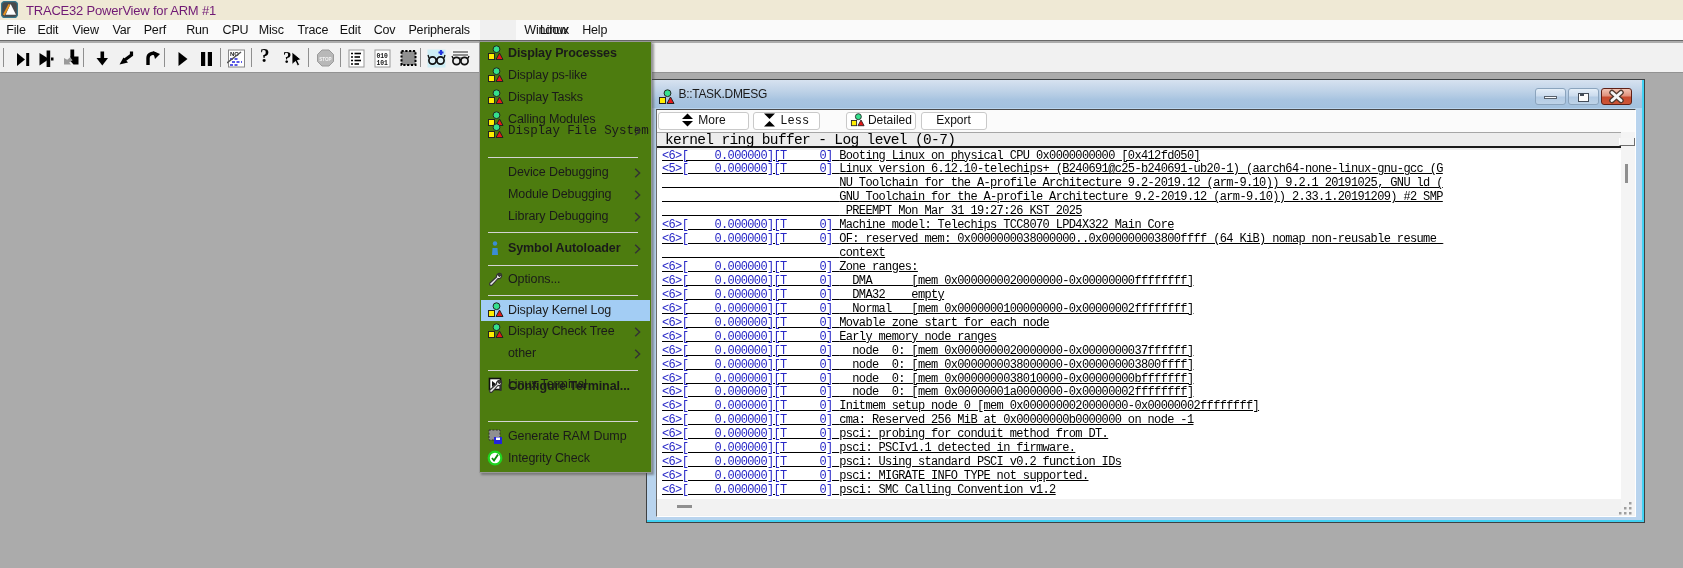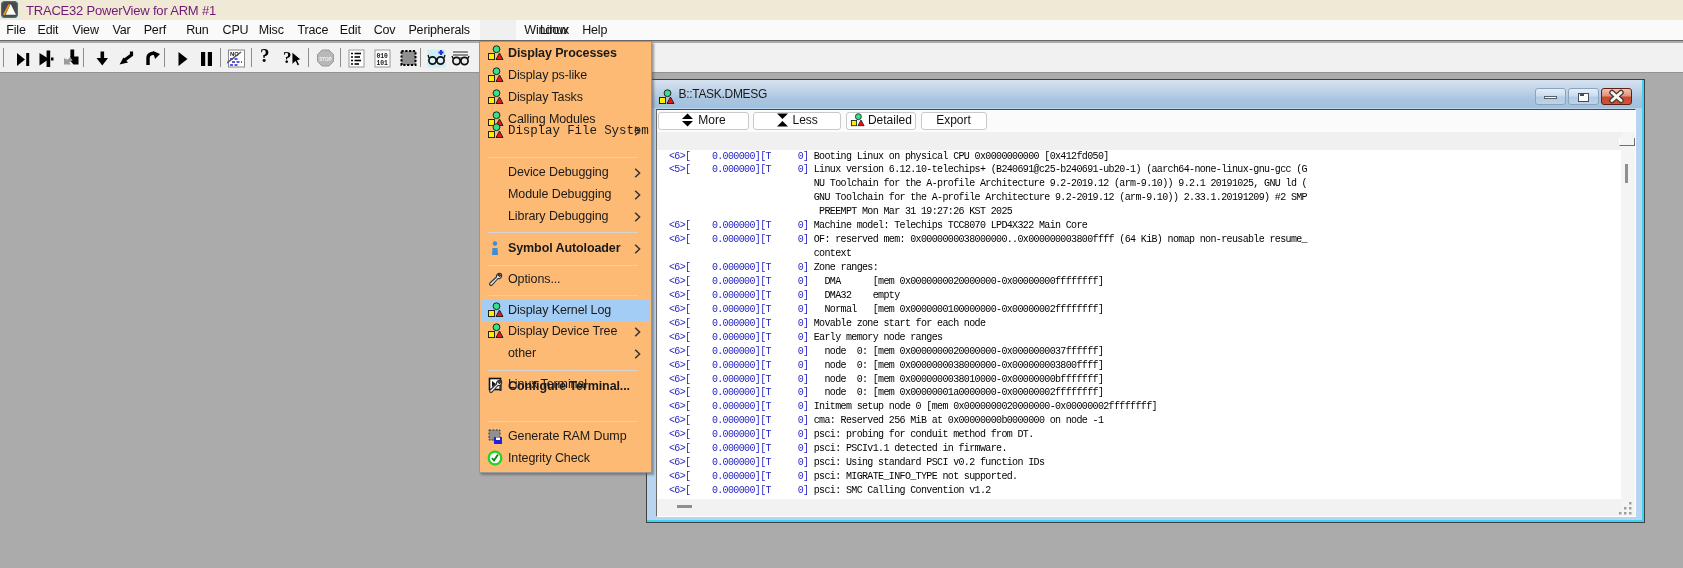--- a/index.html
+++ b/index.html
@@ -28,31 +28,31 @@
 #wtitletext { left:32px; top:7px; font-size:12px; color:#1a1a1a; letter-spacing:-0.3px; }
 .wbtn { position:absolute; top:8px; width:31px; height:17px; border-radius:3px; }
 .wbtn.min { left:888px; background:linear-gradient(180deg,#e4eef8 0%,#ccdcee 45%,#b3cbe4 55%,#bed3e8 100%); border:1px solid #8ba4bd; }
 .wbtn.max { left:921px; background:linear-gradient(180deg,#e4eef8 0%,#ccdcee 45%,#b3cbe4 55%,#bed3e8 100%); border:1px solid #8ba4bd; }
 .wbtn.close { left:954px; background:linear-gradient(180deg,#f2c4b4 0%,#e0917c 45%,#c74a2e 55%,#cd5537 100%); border:1px solid #5f1f15; }
 #winner { left:9.5px; top:28.5px; width:980px; height:408px; background:#f0f0f0; border-top:1.5px solid #4a4a4a; border-left:1px solid #6a6a6a; border-right:1px solid #ffffff; border-bottom:1px solid #ffffff; }
 #btnrow { left:0; top:0; width:978px; height:22.5px; background:#fbfbfb; }
 .wb { position:absolute; top:2.5px; height:18px; background:#fff; border:1px solid #c9c9c9; border-radius:3px; font-size:12px; color:#111; text-align:center; }
 #hdrrow { left:0; top:22.5px; width:964px; height:15.5px; background:#ededed; border-top:1px solid #a6a6a6; border-bottom:2px solid #1c1c1c; font-family:"Liberation Mono",monospace; font-size:14.5px; letter-spacing:-0.64px; color:#000; white-space:pre; line-height:14px; }
 #logarea { left:0; top:40px; width:964px; height:349px; background:#fff; overflow:hidden; }
-#logtext { position:absolute; left:12px; top:0px; font-family:"Liberation Mono",monospace; font-size:10px; letter-spacing:-0.64px; line-height:13.94px; white-space:pre; color:#000; }
+#logtext { position:absolute; left:5px; top:0px; font-family:"Liberation Mono",monospace; font-size:12px; letter-spacing:-0.64px; line-height:13.94px; white-space:pre; color:#000;text-decoration:underline; }
 #logtext .p { color:#2626c6; }
 #vgut { left:964px; top:22.5px; width:14px; height:383.5px; background:#f4f4f4; }
 #hgut { left:0; top:389px; width:964px; height:16.5px; background:#f2f2f2; }
 #vthumb { left:967.5px; top:54px; width:3px; height:19px; background:#8f8f8f; }
 #hthumb { left:19.5px; top:395.5px; width:15px; height:3px; background:#8f8f8f; }
 #ledge { left:961.5px; top:28px; width:16px; height:8.5px; background:#f5f5f5; border-right:1.5px solid #6f6f6f; border-bottom:1.5px solid #6f6f6f; border-left:1px solid #fff; }
 #grip { left:962px; top:392px; }
 
 
-#dmenu { left:479px; top:40.5px; width:173px; height:432px; background:#fdba74; border:1px solid #989898; box-shadow:2px 2px 2px rgba(80,80,80,0.55); }
+#dmenu { left:479px; top:40.5px; width:173px; height:432px; background:#4d7c0f; border:1px solid #989898; box-shadow:2px 2px 2px rgba(80,80,80,0.55); }
 .mitem { position:absolute; left:1px; width:169px; height:21px; font-size:12.5px; color:#1a1a1a; letter-spacing:-0.1px; }
 .mitem .txt { position:absolute; left:27px; top:3px; }
 .mitem .arr { position:absolute; left:153px; top:5px; }
 .mitem .ic { position:absolute; left:6px; top:2px; }
 .msep { position:absolute; left:8px; width:150px; height:1px; background:#d4d4d4; }
 .hl { background:#a3cdf4; }
 </style>
 </head>
 <body>
 <div class="abs" id="titlebar"></div>
@@ -201,20 +201,21 @@
           <line x1="10" y1="3.5" x2="19" y2="11.5"></line>
           <line x1="19" y1="3.5" x2="10" y2="11.5"></line>
         </g>
         <g stroke="#f4f6f8" stroke-width="3" stroke-linecap="round">
           <line x1="10" y1="3.5" x2="19" y2="11.5"></line>
           <line x1="19" y1="3.5" x2="10" y2="11.5"></line>
         </g>
       </svg></div>
   <div class="abs" id="winner">
     <div class="abs" id="btnrow"></div>
+    <div class="abs" id="hdrrow"> kernel ring buffer - Log level (0-7)</div>
     <div class="abs" id="logarea">
         <div id="logtext"><span class="p">&lt;6&gt;[    0.000000][T     0] </span>Booting Linux on physical CPU 0x0000000000 [0x412fd050]
 <span class="p">&lt;5&gt;[    0.000000][T     0] </span>Linux version 6.12.10-telechips+ (B240691@c25-b240691-ub20-1) (aarch64-none-linux-gnu-gcc (G
 <span class="p">                           </span>NU Toolchain for the A-profile Architecture 9.2-2019.12 (arm-9.10)) 9.2.1 20191025, GNU ld (
 <span class="p">                           </span>GNU Toolchain for the A-profile Architecture 9.2-2019.12 (arm-9.10)) 2.33.1.20191209) #2 SMP
 <span class="p">                           </span> PREEMPT Mon Mar 31 19:27:26 KST 2025
 <span class="p">&lt;6&gt;[    0.000000][T     0] </span>Machine model: Telechips TCC8070 LPD4X322 Main Core
 <span class="p">&lt;6&gt;[    0.000000][T     0] </span>OF: reserved mem: 0x0000000038000000..0x000000003800ffff (64 KiB) nomap non-reusable resume_
 <span class="p">                           </span>context
 <span class="p">&lt;6&gt;[    0.000000][T     0] </span>Zone ranges:
@@ -247,21 +248,21 @@
             <rect x="10" y="5" width="2.5" height="2.5"></rect>
             <rect x="0" y="10" width="2.5" height="2.5"></rect>
             <rect x="5" y="10" width="2.5" height="2.5"></rect>
             <rect x="10" y="10" width="2.5" height="2.5"></rect>
           </g>
         </svg></div>
   <div class="wb" style="left: 1px; width: 91px;"><svg width="13" height="14" viewBox="0 0 13 14" style="vertical-align:-3px;margin-right:4px">
           <polygon points="6.5,0.5 12,6 1,6" fill="#000"></polygon>
           <polygon points="6.5,13.5 12,8 1,8" fill="#000"></polygon>
         </svg>More</div>
-      <div class="wb" style="left: 95.7px; width: 88px;"><svg width="13" height="14" viewBox="0 0 13 14" style="vertical-align:-3px;margin-right:4px">
+      <div class="wb" style="left: 95.7px; width: 67px; font-family: Liberation Mono, monospace;"><svg width="13" height="14" viewBox="0 0 13 14" style="vertical-align:-3px;margin-right:4px">
           <polygon points="1,0.5 12,0.5 6.5,6 " fill="#000"></polygon>
           <polygon points="1,13.5 12,13.5 6.5,8" fill="#000"></polygon>
         </svg>Less</div>
       <div class="wb" style="left: 189.2px; width: 69.5px;"><span style="vertical-align:-3px;margin-right:3px;display:inline-block"><svg width="15" height="14" viewBox="0 0 17 16">
             <circle cx="9.5" cy="4.2" r="3.4" fill="#35e08e" stroke="#222" stroke-width="1"></circle>
             <rect x="1.5" y="8.5" width="6" height="6" fill="#ffee00" stroke="#222" stroke-width="1"></rect>
             <path d="M12.5 8 L16 14.5 L9 14.5 Z" fill="#e81818" stroke="#222" stroke-width="1"></path>
           </svg></span>Detailed</div>
       <div class="wb" style="left: 263.5px; width: 66px;">Export</div>
     </div>
@@ -356,21 +357,21 @@
           <path d="M12.5 8 L16 14.5 L9 14.5 Z" fill="#e81818" stroke="#222" stroke-width="1"></path>
         </svg></span>
       <span class="txt">Display Kernel Log</span>
     </div>
     <div class="mitem" style="top: 279.6px;">
       <span class="ic"><svg width="17" height="16" viewBox="0 0 17 16">
           <circle cx="9.5" cy="4.2" r="3.4" fill="#35e08e" stroke="#222" stroke-width="1"></circle>
           <rect x="1.5" y="8.5" width="6" height="6" fill="#ffee00" stroke="#222" stroke-width="1"></rect>
           <path d="M12.5 8 L16 14.5 L9 14.5 Z" fill="#e81818" stroke="#222" stroke-width="1"></path>
         </svg></span>
-      <span class="txt">Display Device Tree</span>
+      <span class="txt">Display Check Tree</span>
       <span class="arr"><svg width="7" height="10" viewBox="0 0 7 10">
           <path d="M1.2,0.8 L5.6,5 L1.2,9.2" fill="none" stroke="#333" stroke-width="1.5"></path>
         </svg></span>
     </div>
     <div class="mitem" style="top: 301.7px;">
       <span class="txt">other</span>
       <span class="arr"><svg width="7" height="10" viewBox="0 0 7 10">
           <path d="M1.2,0.8 L5.6,5 L1.2,9.2" fill="none" stroke="#333" stroke-width="1.5"></path>
         </svg></span>
     </div>

